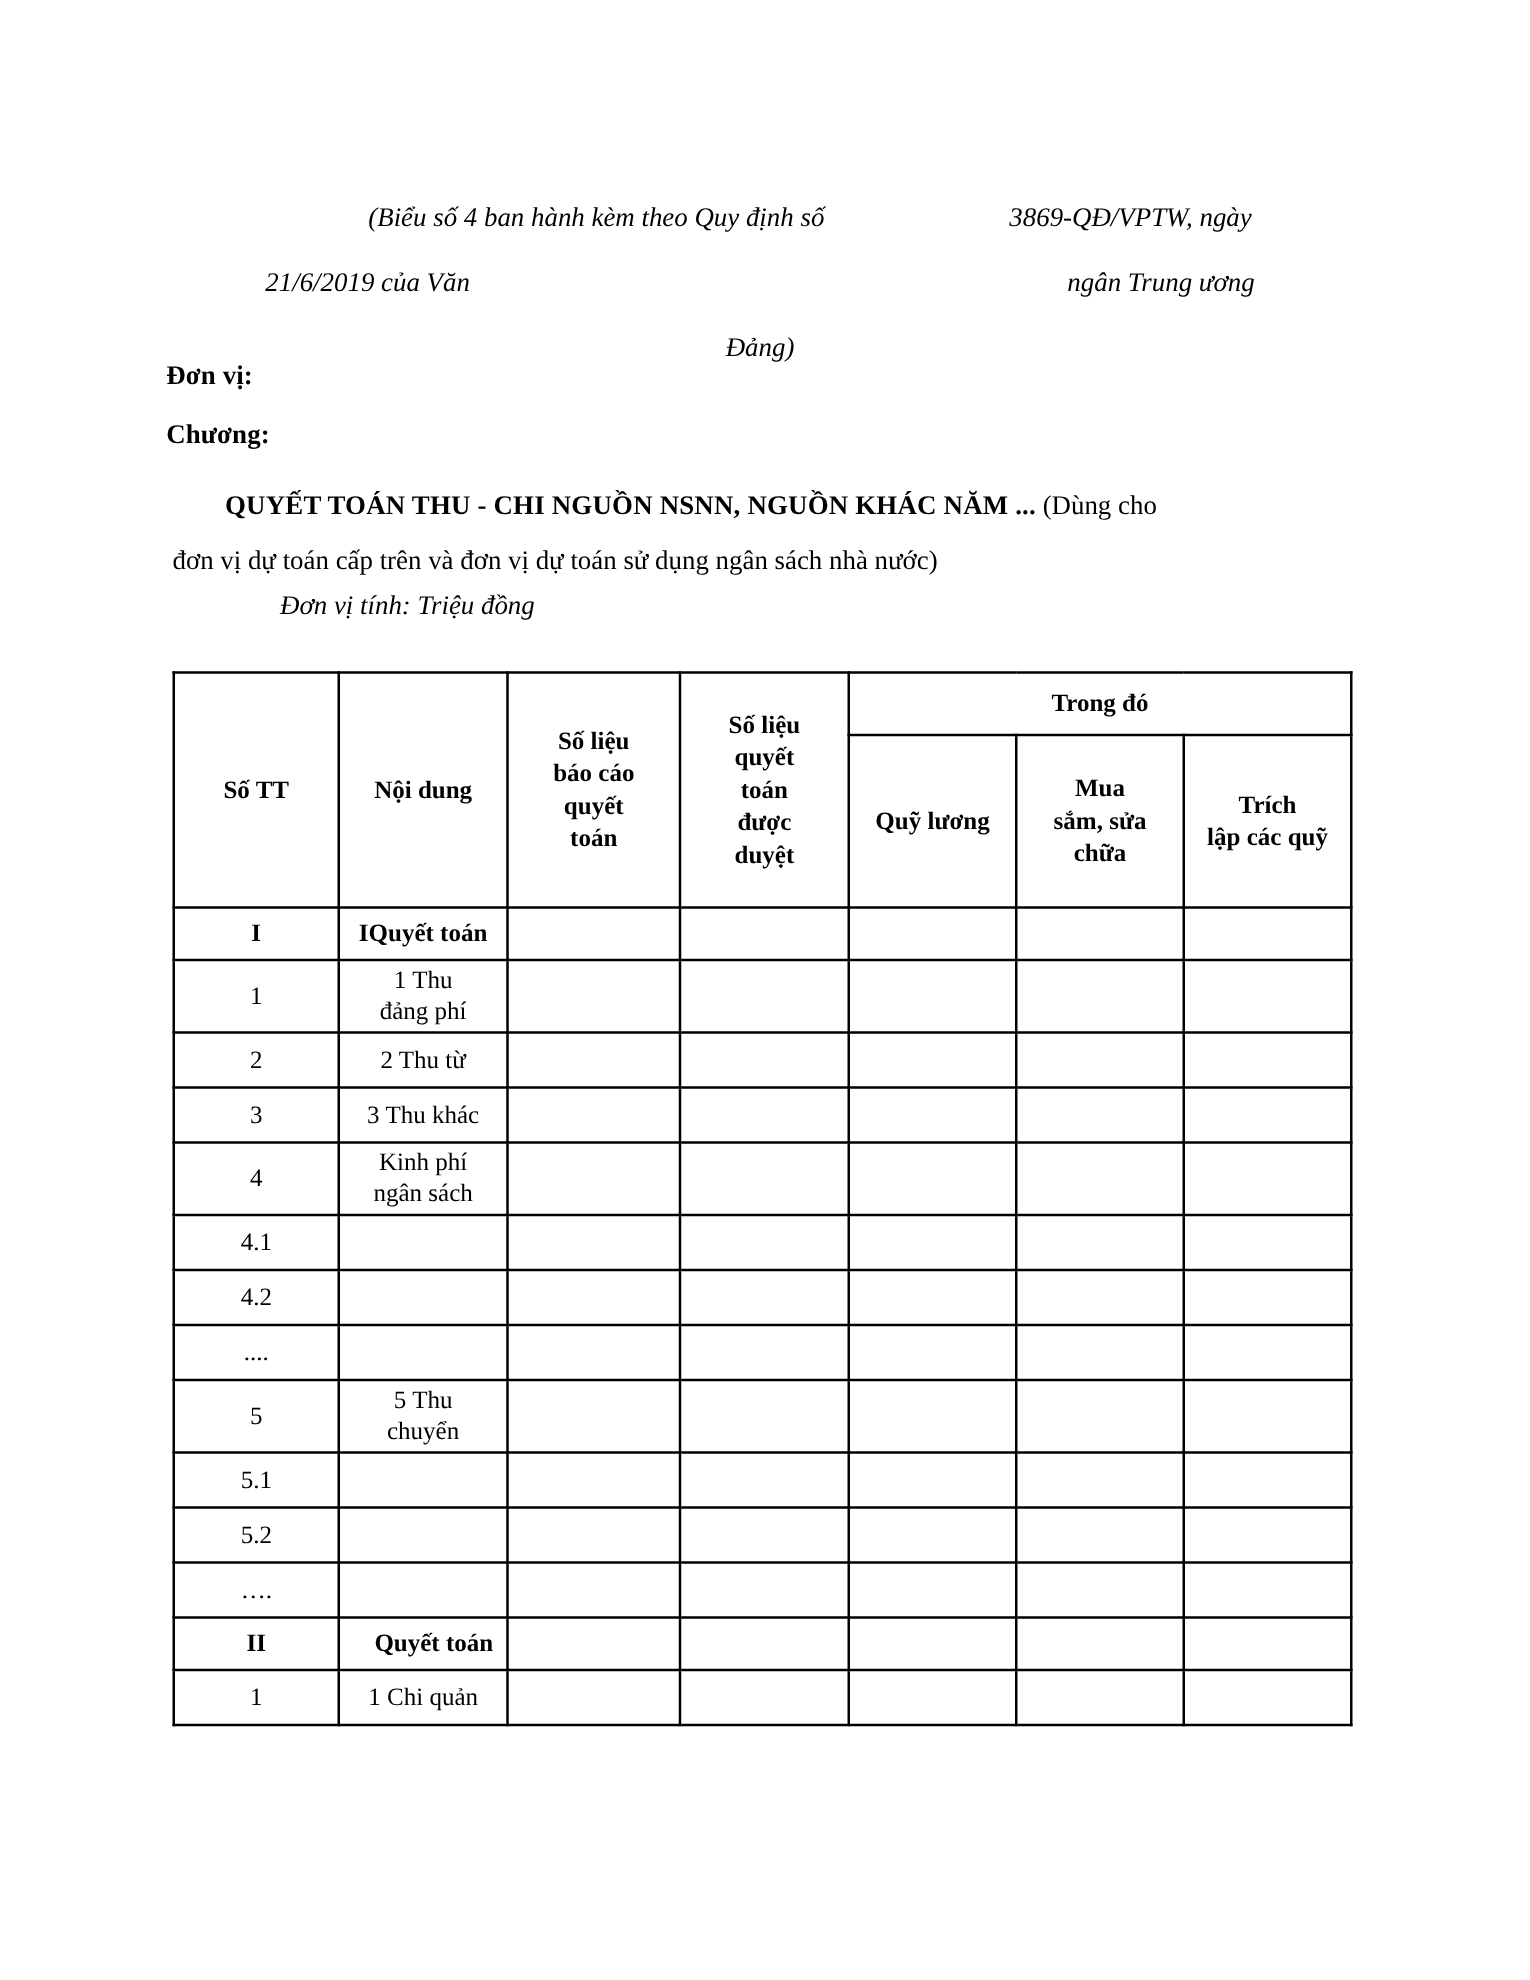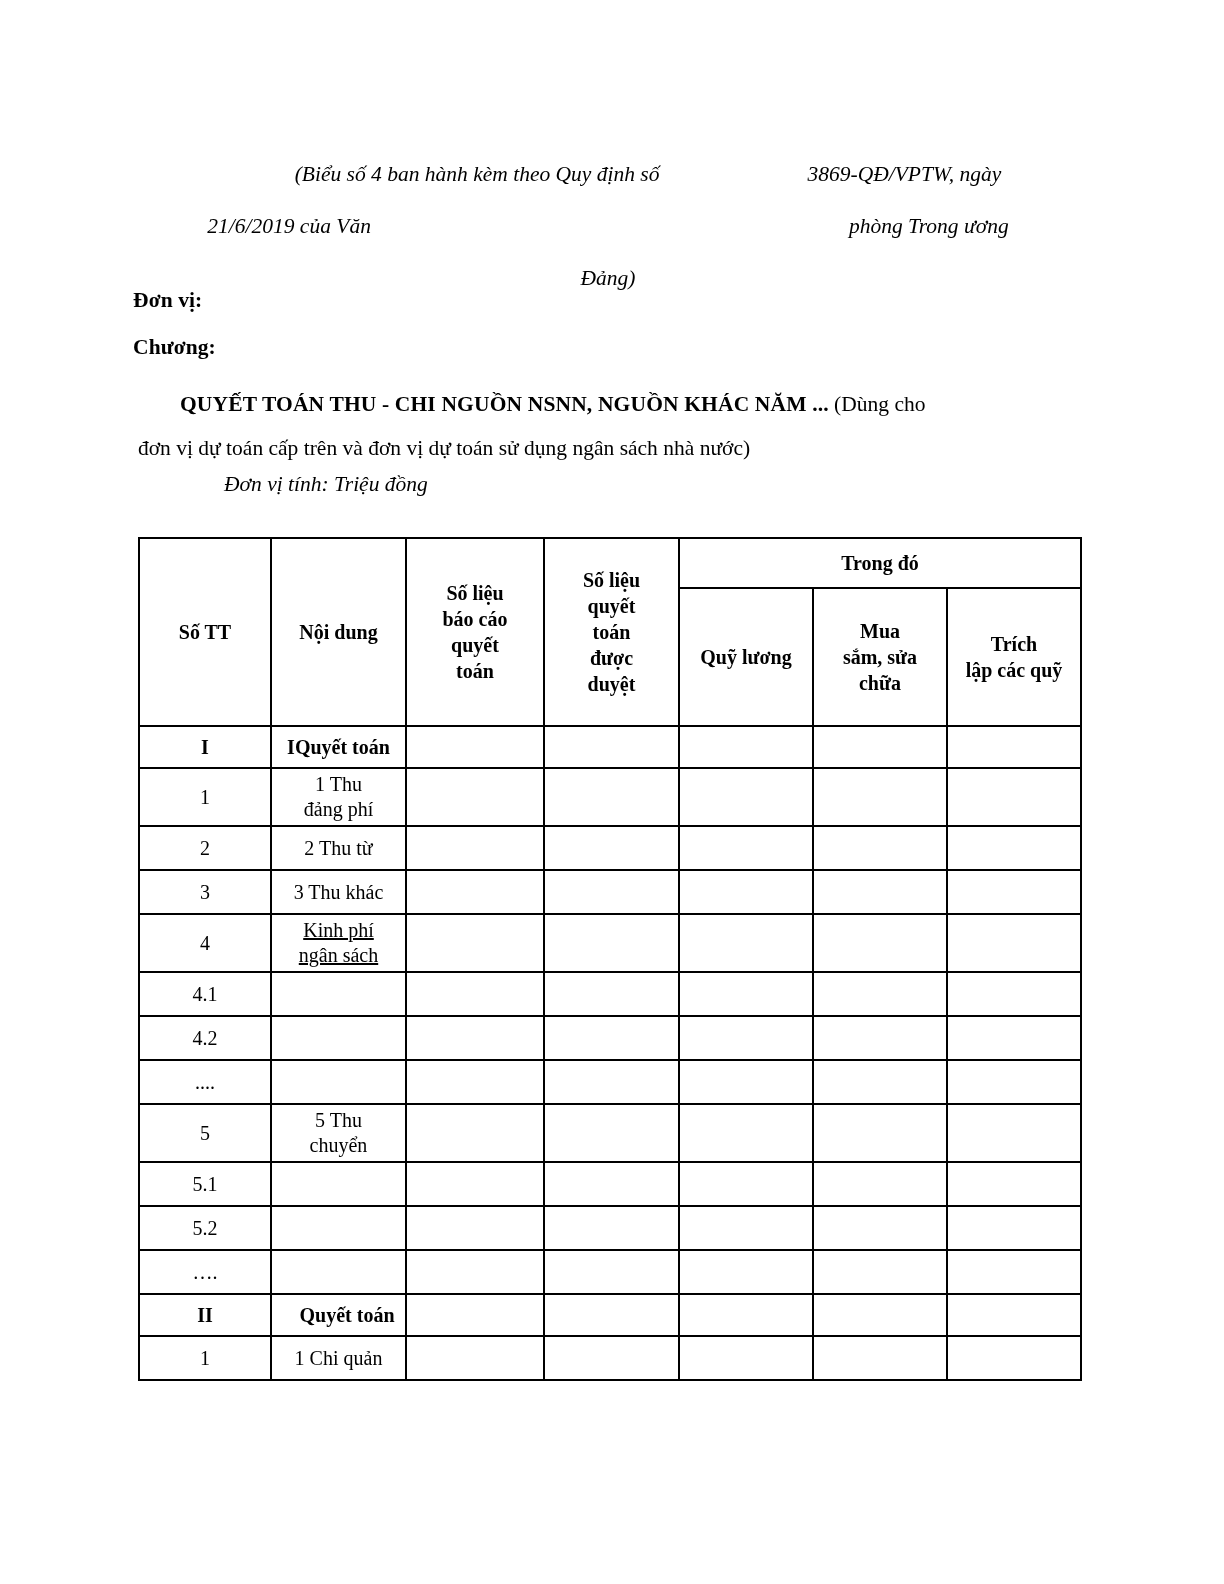--- a/index.html
+++ b/index.html
@@ -137,21 +137,21 @@
   col.w6 { width: 134px; }
   col.w7 { width: 134px; }
 </style>
 </head>
 <body>
 
 <div class="page">
 
   <div class="hdr">
     <div class="hdr-line hdr-line-1"><span>(Biểu số 4 ban hành kèm theo Quy định số</span><span class="hdr-right-1">3869-QĐ/VPTW, ngày</span></div>
-    <div class="hdr-line"><span>21/6/2019 của Văn</span><span class="hdr-right-2">phòng Trong ương</span></div>
+    <div class="hdr-line"><span>21/6/2019 của Văn</span><span class="hdr-right-2">ngân Trung ương</span></div>
     <div class="hdr-line">Đảng)</div>
   </div>
 
   <div class="field-label field-donvi">Đơn vị:</div>
   <div class="field-label field-chuong">Chương:</div>
 
   <div class="title-wrap">
     <div><span class="title-main">QUYẾT TOÁN THU - CHI NGUỒN NSNN, NGUỒN KHÁC NĂM ...</span><span> (Dùng cho</span></div>
     <div class="title-sub-line">đơn vị dự toán cấp trên và đơn vị dự toán sử dụng ngân sách nhà nước)</div>
   </div>
@@ -226,21 +226,21 @@
             <td class="c-num">3</td>
             <td class="c-txt" style="white-space: pre-line;">3 Thu khác</td>
             <td class="c-blank"></td>
             <td class="c-blank"></td>
             <td class="c-blank"></td>
             <td class="c-blank"></td>
             <td class="c-blank"></td>
           </tr>
           <tr class="r-tall">
             <td class="c-num">4</td>
-            <td class="c-txt" style="white-space: pre-line; text-decoration: underline;">Kinh phí
+            <td class="c-txt" style="white-space: pre-line;">Kinh phí
 ngân sách</td>
             <td class="c-blank"></td>
             <td class="c-blank"></td>
             <td class="c-blank"></td>
             <td class="c-blank"></td>
             <td class="c-blank"></td>
           </tr>
           <tr class="r-short">
             <td class="c-num">4.1</td>
             <td class="c-txt" style="white-space: pre-line;"></td>

